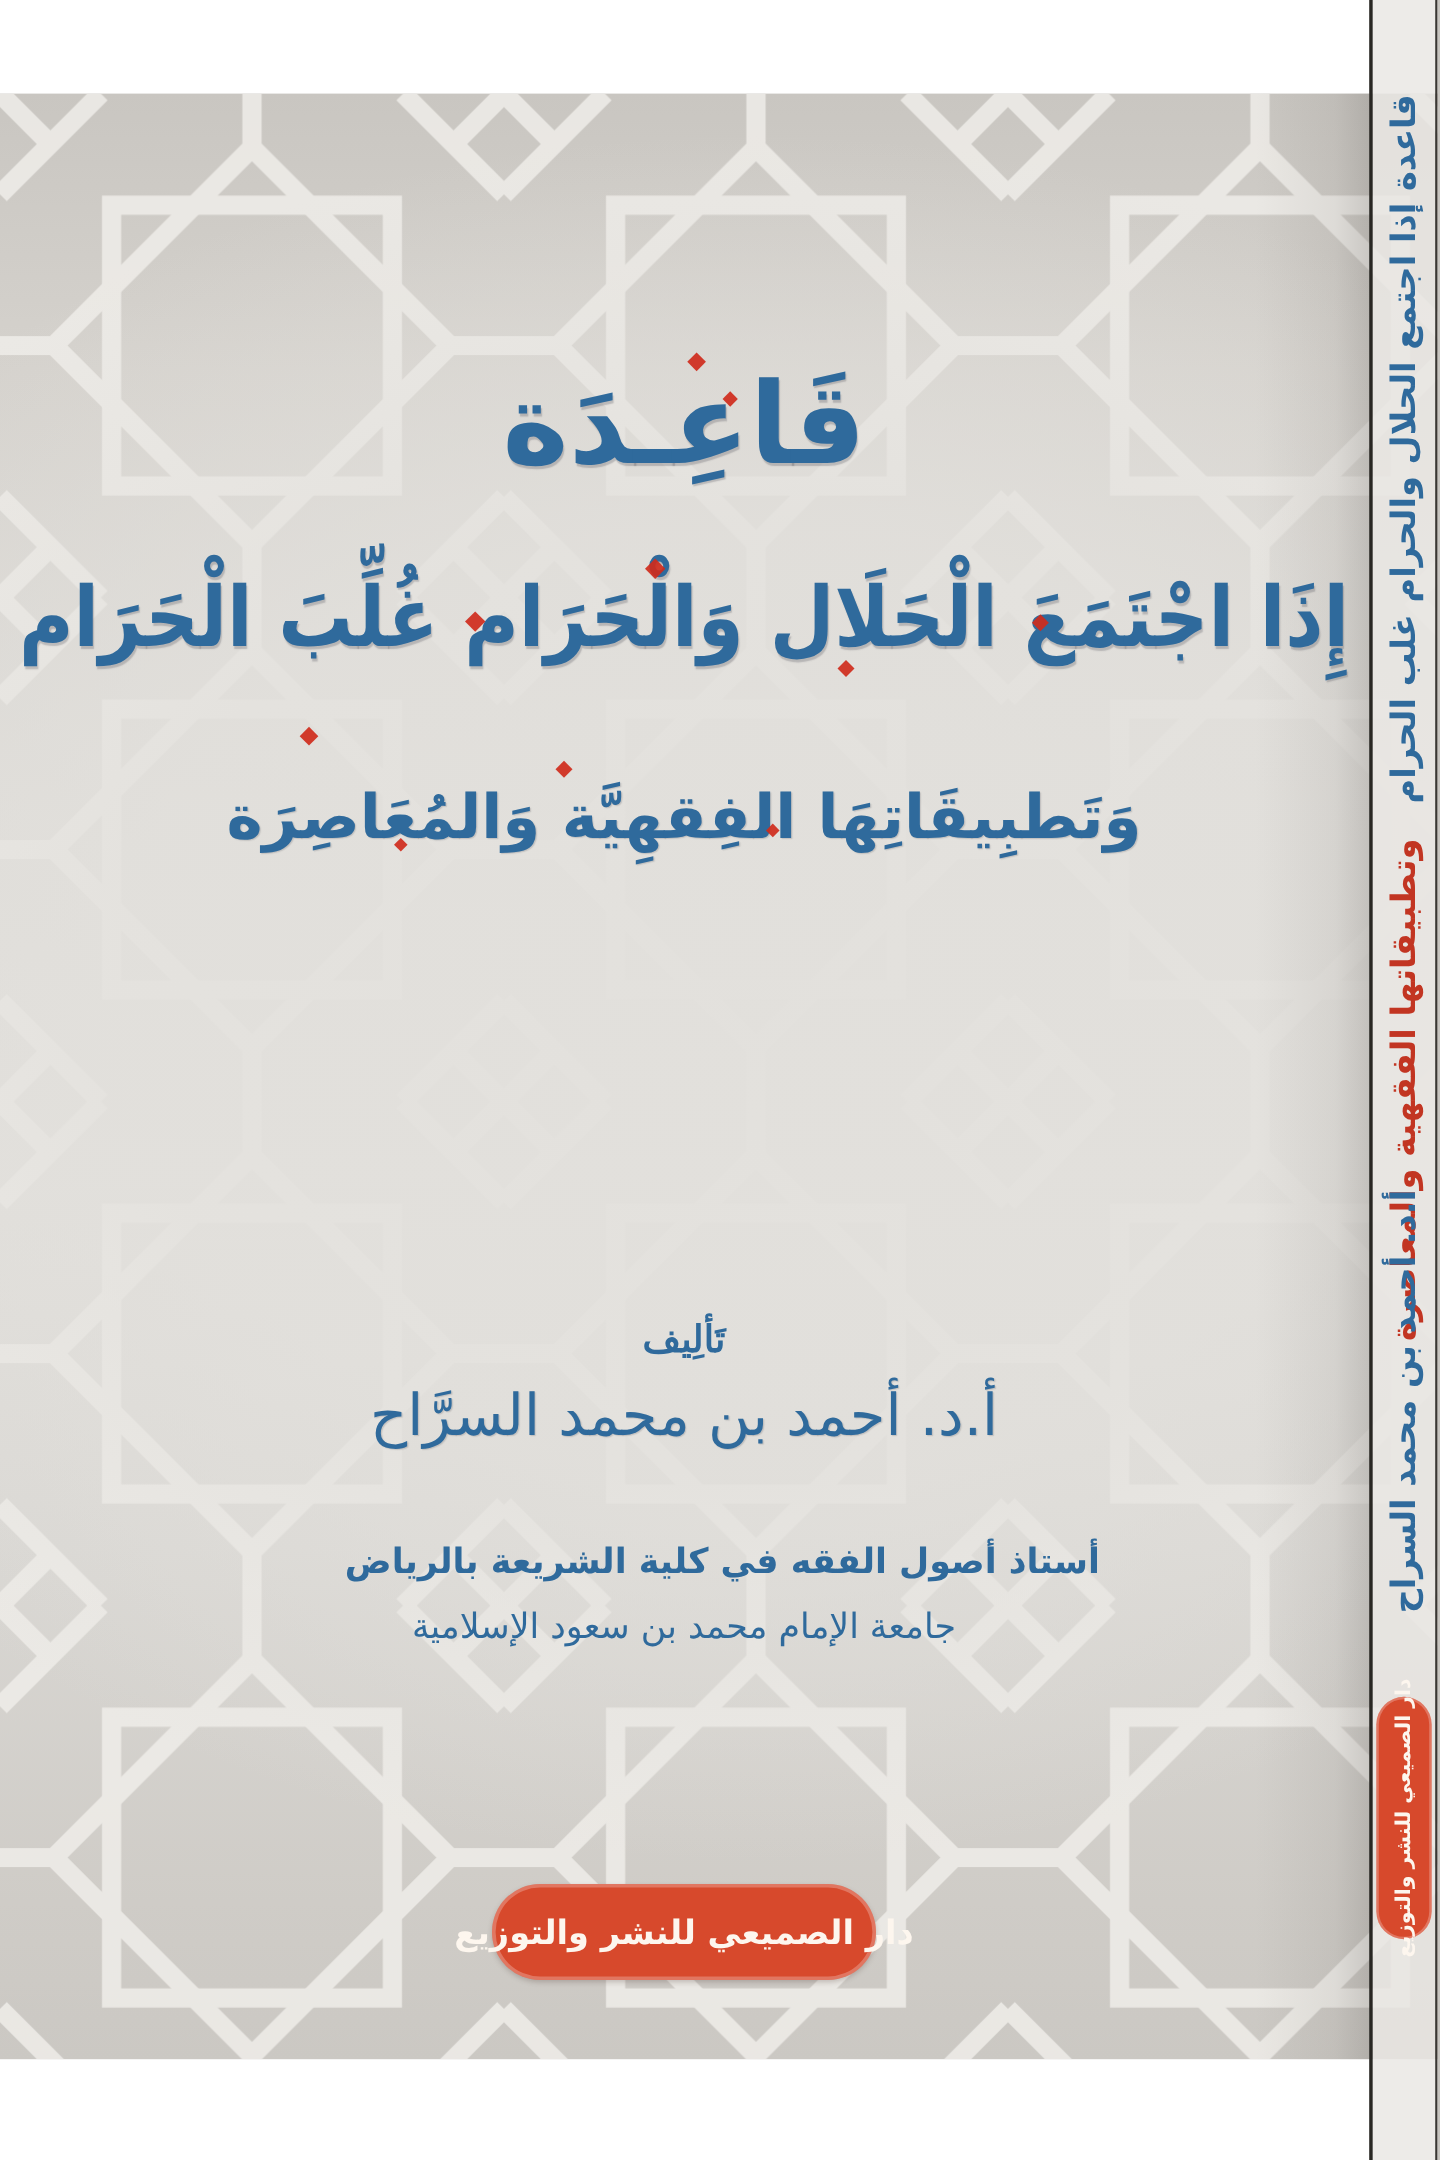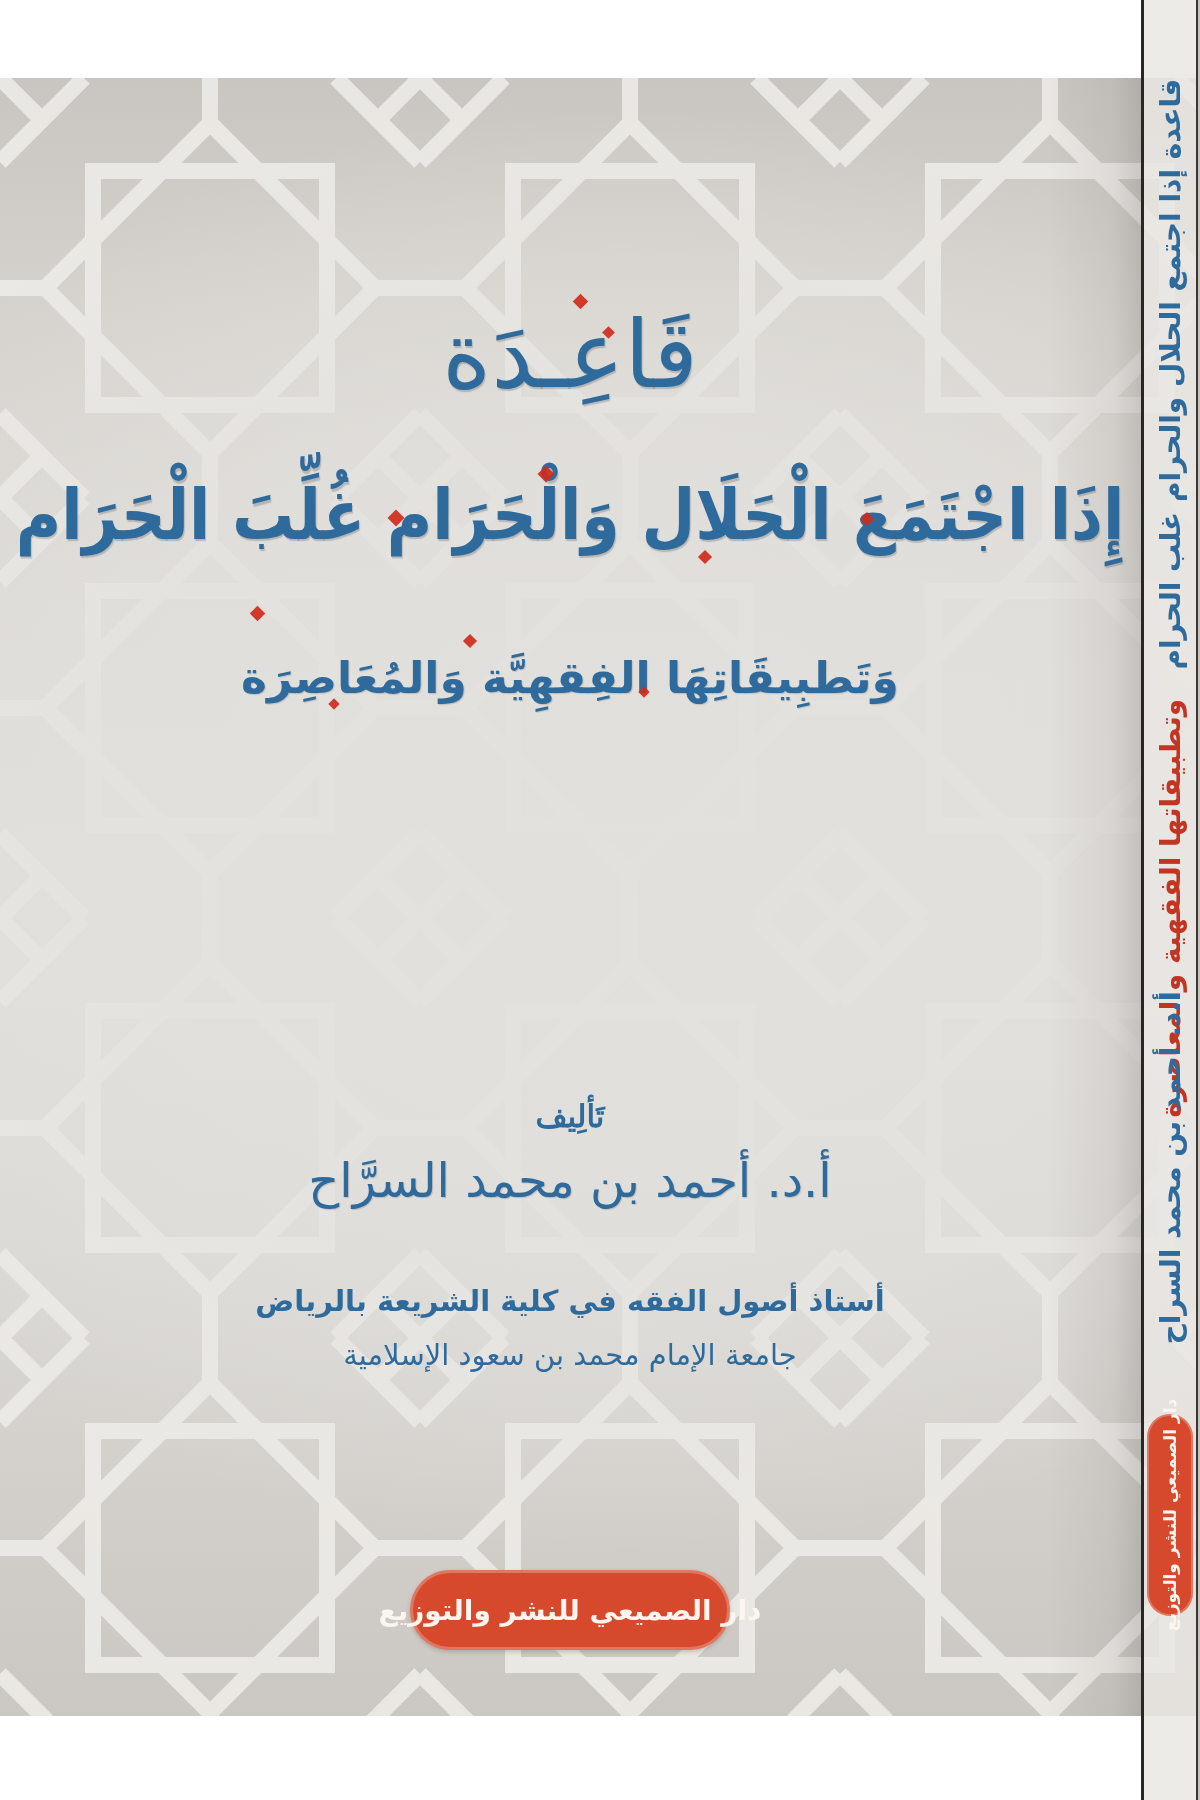--- a/index.html
+++ b/index.html
@@ -43,29 +43,29 @@
   .spine-pill{
     position:absolute;left:1170px;top:1515px;width:202px;height:46px;
     transform:translate(-50%,-50%) rotate(-90deg);
     background:#d7492c;border-radius:24px;
     display:flex;align-items:center;justify-content:center;
     box-shadow:inset 0 0 0 2px rgba(255,255,255,0.25);
   }
   .spine-pill span{color:#fdf6ee;font-size:17px;font-weight:bold;direction:rtl;white-space:nowrap;}
   
   .front-text{position:absolute;left:0;width:1140px;text-align:center;color:#2f6a9c;direction:rtl;}
-  .kicker{top:300px;font-size:94px;font-weight:normal;text-shadow:1px 2px 1px rgba(60,60,70,0.25);}
+  .kicker{top:300px;font-size:94px;font-weight:bold;text-shadow:1px 2px 1px rgba(60,60,70,0.25);}
   .main-title{
     top:478px;font-size:62px;font-weight:bold;white-space:nowrap;
     transform:scaleY(1.12);text-shadow:1px 2px 1px rgba(60,60,70,0.25);
   }
-  .subtitle{top:652px;font-size:44px;font-weight:bold;text-shadow:1px 1px 1px rgba(60,60,70,0.2);}
+  .subtitle{top:652px;font-size:51px;font-weight:bold;text-shadow:1px 1px 1px rgba(60,60,70,0.2);}
   .byline-label{top:1098px;font-size:31px;font-weight:bold;font-family:Liberation Serif, serif;}
   .author-name{top:1152px;font-size:48px;font-weight:normal;text-shadow:1px 1px 1px rgba(60,60,70,0.2);}
-  .author-role-1{top:1284px;font-size:29px;font-weight:bold;}
+  .author-role-1{top:1284px;font-size:29px;font-weight:bold;margin-left:32px;}
   .author-role-2{top:1338px;font-size:29px;font-weight:normal;}
   .publisher-pill{
     position:absolute;left:410px;top:1570px;width:320px;height:80px;
     background:#d7492c;border-radius:42px;
     display:flex;align-items:center;justify-content:center;
     box-shadow:inset 0 0 0 3px rgba(255,255,255,0.25), 0 2px 4px rgba(80,60,50,0.25);
   }
   .publisher-pill span{color:#fdf6ee;font-size:28px;font-weight:bold;direction:rtl;white-space:nowrap;}
   
   .red-diamond{position:absolute;background:#cf2b1c;transform:rotate(45deg);opacity:0.92;}

